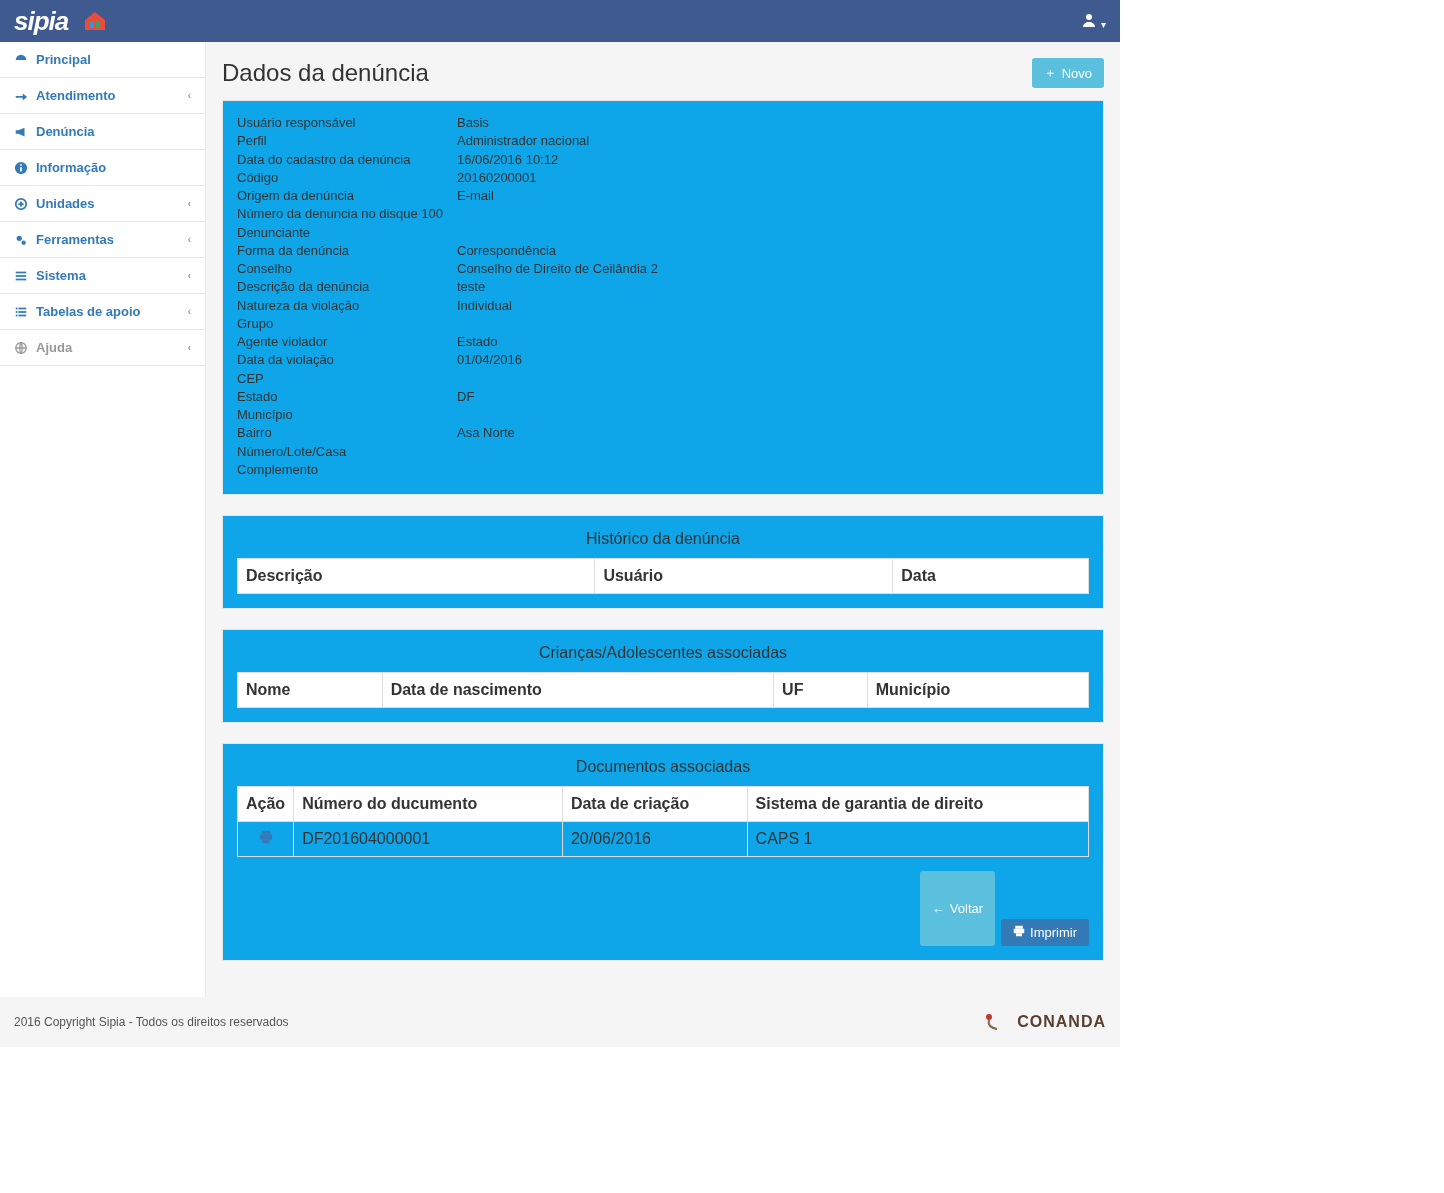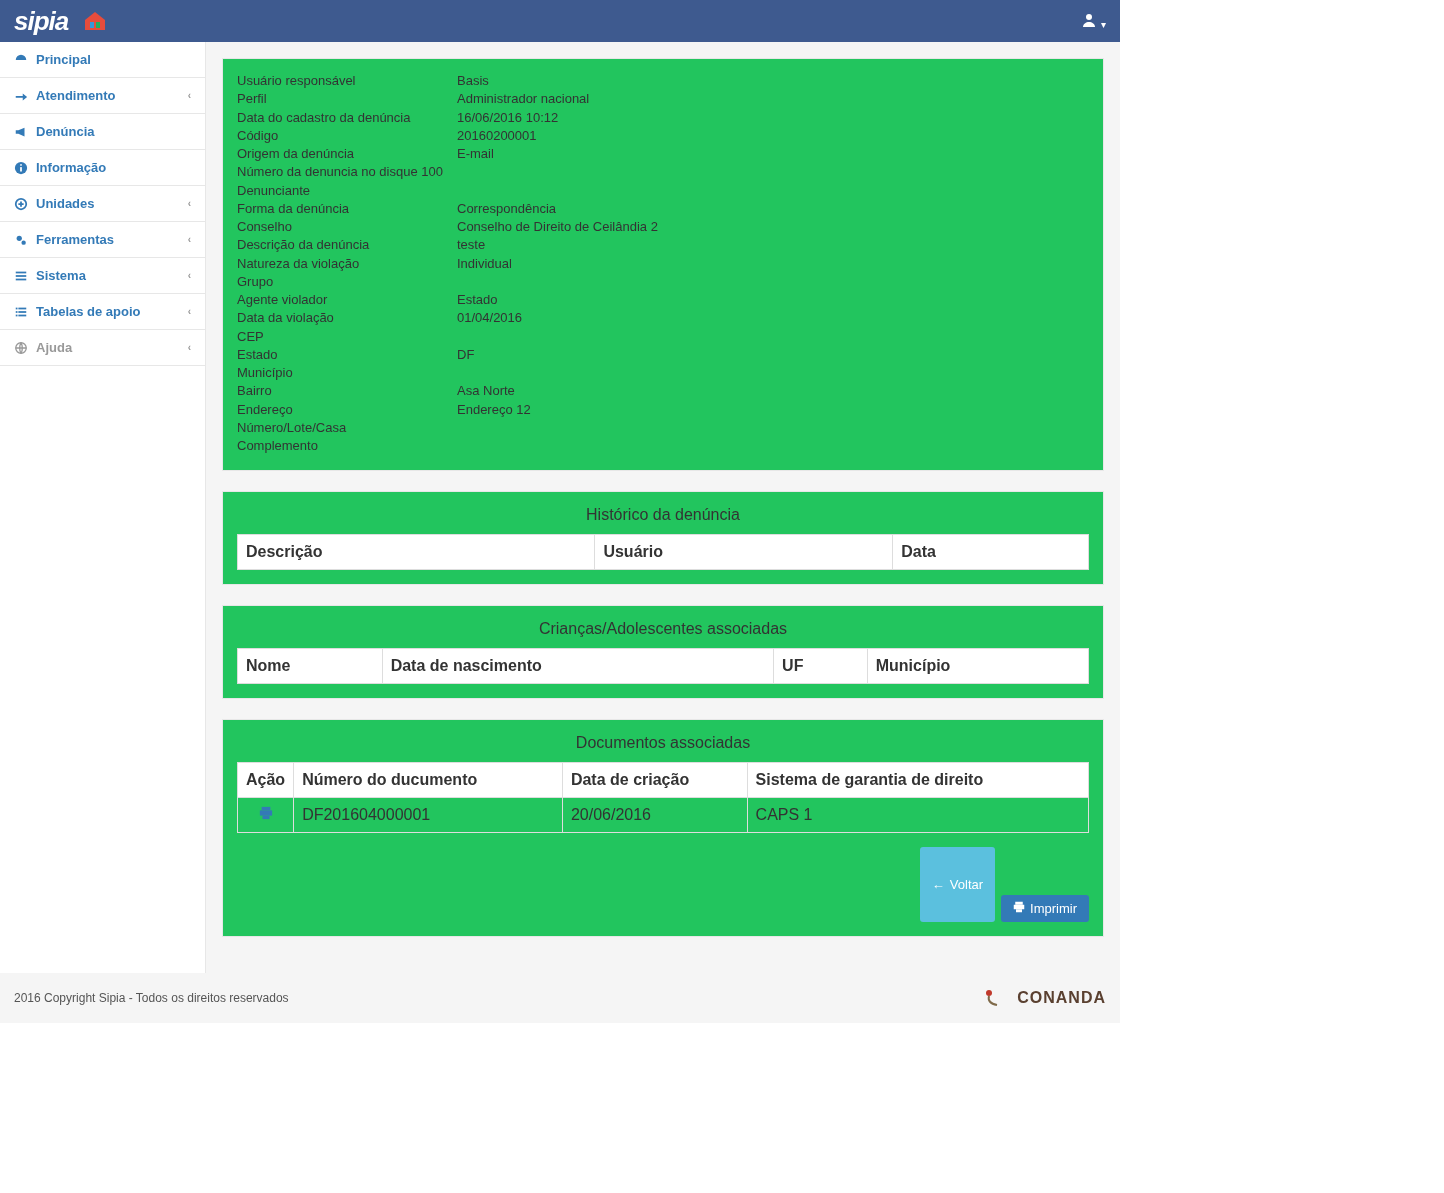--- a/index.html
+++ b/index.html
@@ -16,21 +16,21 @@
 .sidebar a { display: flex; align-items: center; padding: 10px 14px; color: #337ab7; text-decoration: none; font-size: 13px; position: relative; }
 .sidebar a.disabled { color: #999; }
 .sidebar a .mi { margin-right: 8px; width: 14px; display: inline-flex; align-items: center; justify-content: center; }
 .sidebar a .chev { position: absolute; right: 14px; color: #999; font-size: 10px; }
 .main { flex: 1; padding: 16px; }
 .page-head { display: flex; justify-content: space-between; align-items: center; margin-bottom: 12px; }
 .page-title { font-size: 24px; font-weight: 400; color: #333; }
 .btn { display: inline-flex; align-items: center; gap: 5px; padding: 6px 12px; border-radius: 3px; border: none; cursor: pointer; font-size: 13px; color: #fff; }
 .btn-info { background: #5bc0de; }
 .btn-primary { background: #337ab7; margin-top: 48px; }
-.panel { background: #22c55e; border: 1px solid #e7e7e7; margin-bottom: 20px; padding: 14px; }
+.panel { background: #0ea5e9; border: 1px solid #e7e7e7; margin-bottom: 20px; padding: 14px; }
 .dl-row { display: flex; font-size: 13px; line-height: 1.25; margin-bottom: 2px; }
 .dl-row dt { width: 220px; color: #333; font-weight: 400; }
 .dl-row dd { flex: 1; color: #333; }
 .section-title { font-size: 16px; font-weight: 400; margin-bottom: 10px; color: #333; text-align: center; }
 table { width: 100%; border-collapse: collapse; font-size: 16px; }
 th, td { text-align: left; padding: 8px; border: 1px solid #ddd; }
 th { font-weight: 700; background: #fff; }
 .footer { padding: 14px; display: flex; justify-content: space-between; align-items: center; color: #555; font-size: 12px; }
 .actions-row { display: flex; justify-content: flex-end; gap: 6px; margin-top: 14px; }
 .icon-print { color: #337ab7; cursor: pointer; }
@@ -170,20 +170,27 @@
                 </svg>
               </span>
               <span>Ajuda</span>
               <span class="chev">‹</span>
             </a>
           </li>
         </ul>
     </nav>
 
     <main class="main">
+      <div class="page-head">
+        <h1 class="page-title">Dados da denúncia</h1>
+        <button class="btn btn-info">
+          <span>＋</span>
+          <span>Novo</span>
+        </button>
+      </div>
 
       <div class="panel">
         <dl id="details-list">
             <div class="dl-row">
               <dt>Usuário responsável</dt>
               <dd>Basis</dd>
             </div>
             <div class="dl-row">
               <dt>Perfil</dt>
               <dd>Administrador nacional</dd>
@@ -244,24 +251,20 @@
               <dt>Estado</dt>
               <dd>DF</dd>
             </div>
             <div class="dl-row">
               <dt>Município</dt>
               <dd></dd>
             </div>
             <div class="dl-row">
               <dt>Bairro</dt>
               <dd>Asa Norte</dd>
-            </div>
-            <div class="dl-row">
-              <dt>Endereço</dt>
-              <dd>Endereço 12</dd>
             </div>
             <div class="dl-row">
               <dt>Número/Lote/Casa</dt>
               <dd></dd>
             </div>
             <div class="dl-row">
               <dt>Complemento</dt>
               <dd></dd>
             </div>
           </dl>

